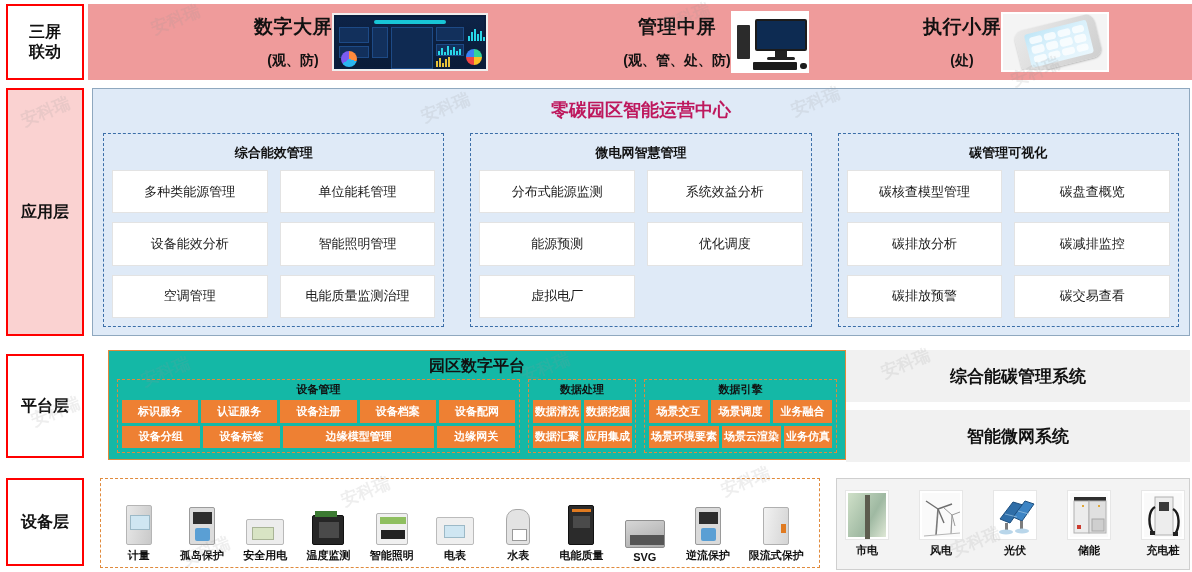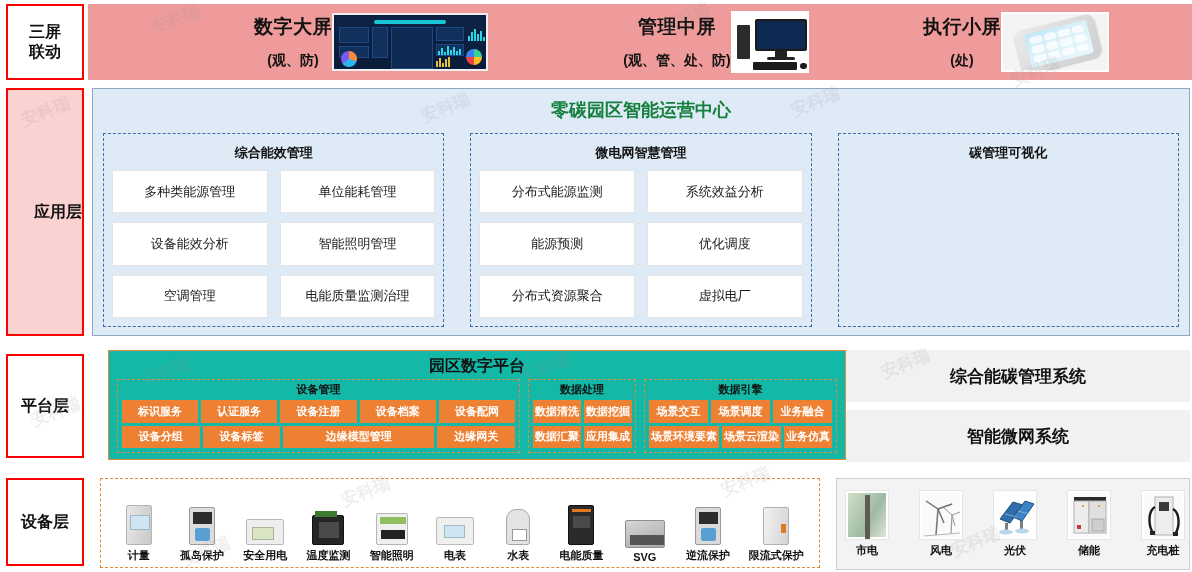--- a/index.html
+++ b/index.html
@@ -33,21 +33,21 @@
     position: absolute;
     border: 2px solid #ff0000;
     background: #ffffff;
     display: flex; align-items: center; justify-content: center;
     text-align: center;
     font-weight: bold;
     color: #111;
     font-size: 16px;
     line-height: 1.25;
   }
-  .side-label.pinkfill { background: #fad2d1; justify-content: flex-end; }
+  .side-label.pinkfill { background: #fad2d1; }
   .screens-band {
     position: absolute; left: 88px; top: 0; width: 1104px; height: 76px;
     background: #ef9b9b;
     display: flex; align-items: center;
   }
   .screen-cell { display: flex; align-items: center; justify-content: center; }
   .screen-txt { text-align: center; color: #111; }
   .screen-txt .t1 { font-size: 19px; font-weight: bold; letter-spacing: .5px; }
   .screen-txt .t2 { font-size: 14px; font-weight: bold; margin-top: 12px; }
 
@@ -80,21 +80,21 @@
       background: linear-gradient(160deg,#bfe6f7 0%, #d9f0fb 40%, #eaf7fd 100%); overflow:hidden;}
   .phone-icons { position:absolute; inset:4px; display:grid; grid-template-columns: repeat(4,1fr); grid-template-rows: repeat(3,1fr); gap:2px;}
   .phone-icons b { display:block; border-radius:3px; background:rgba(255,255,255,.75); }
 
   
   .row-app { position:absolute; left:0; top:88px; width:1192px; height:248px; }
   .app-box {
     position:absolute; left:92px; top:0; width:1098px; height:248px;
     background:#dfeaf7; border:1px solid #8fa8bf;
   }
-  .app-title { text-align:center; font-size:18px; font-weight:bold; color:#15803d; margin-top:9px; }
+  .app-title { text-align:center; font-size:18px; font-weight:bold; color:#be185d; margin-top:9px; }
   .app-groups { position:absolute; left:10px; top:44px; right:10px; bottom:8px; display:flex; gap:26px; }
   .group { flex:1; border:1px dashed #3b6ea8; padding:6px 8px 8px; display:flex; flex-direction:column; }
   .group-title { text-align:center; font-size:13px; font-weight:bold; color:#111; margin:4px 0 8px; }
   .group-grid { flex:1; display:grid; grid-template-columns: 1fr 1fr; gap:9px 12px; }
   .tile {
     background:#ffffff; border:1px solid #e3e3e3;
     display:flex; align-items:center; justify-content:center;
     font-size:13px; color:#1a1a1a; text-align:center; line-height:1.1;
   }
 
@@ -307,27 +307,34 @@
           </div>
         </div>
 
         <div class="group">
           <div class="group-title">微电网智慧管理</div>
           <div class="group-grid">
             <div class="tile">分布式能源监测</div>
             <div class="tile">系统效益分析</div>
             <div class="tile">能源预测</div>
             <div class="tile">优化调度</div>
-            <div class="tile">分布式资源聚合</div>
             <div class="tile">虚拟电厂</div>
           </div>
         </div>
 
         <div class="group">
           <div class="group-title">碳管理可视化</div>
+          <div class="group-grid">
+            <div class="tile">碳核查模型管理</div>
+            <div class="tile">碳盘查概览</div>
+            <div class="tile">碳排放分析</div>
+            <div class="tile">碳减排监控</div>
+            <div class="tile">碳排放预警</div>
+            <div class="tile">碳交易查看</div>
+          </div>
         </div>
 
       </div>
     </div>
   </div>
 
   <div class="row-plat">
     <div class="side-label" style="left:6px; top:4px; width:78px; height:104px;">
       <span>平台层</span>
     </div>

